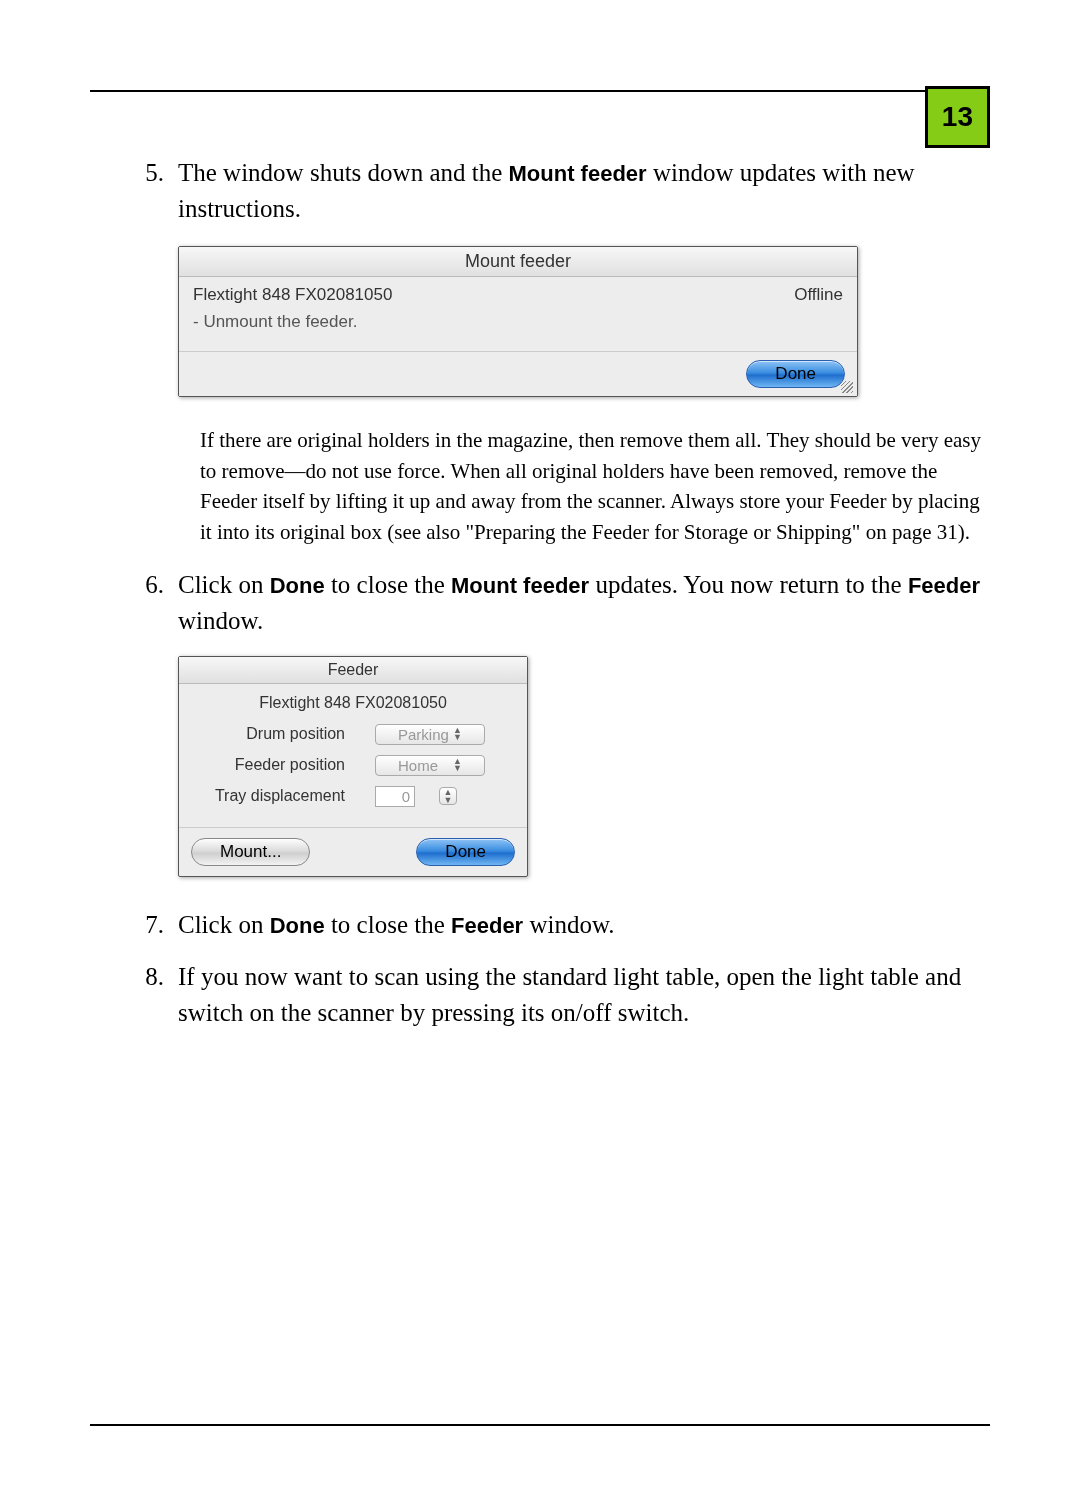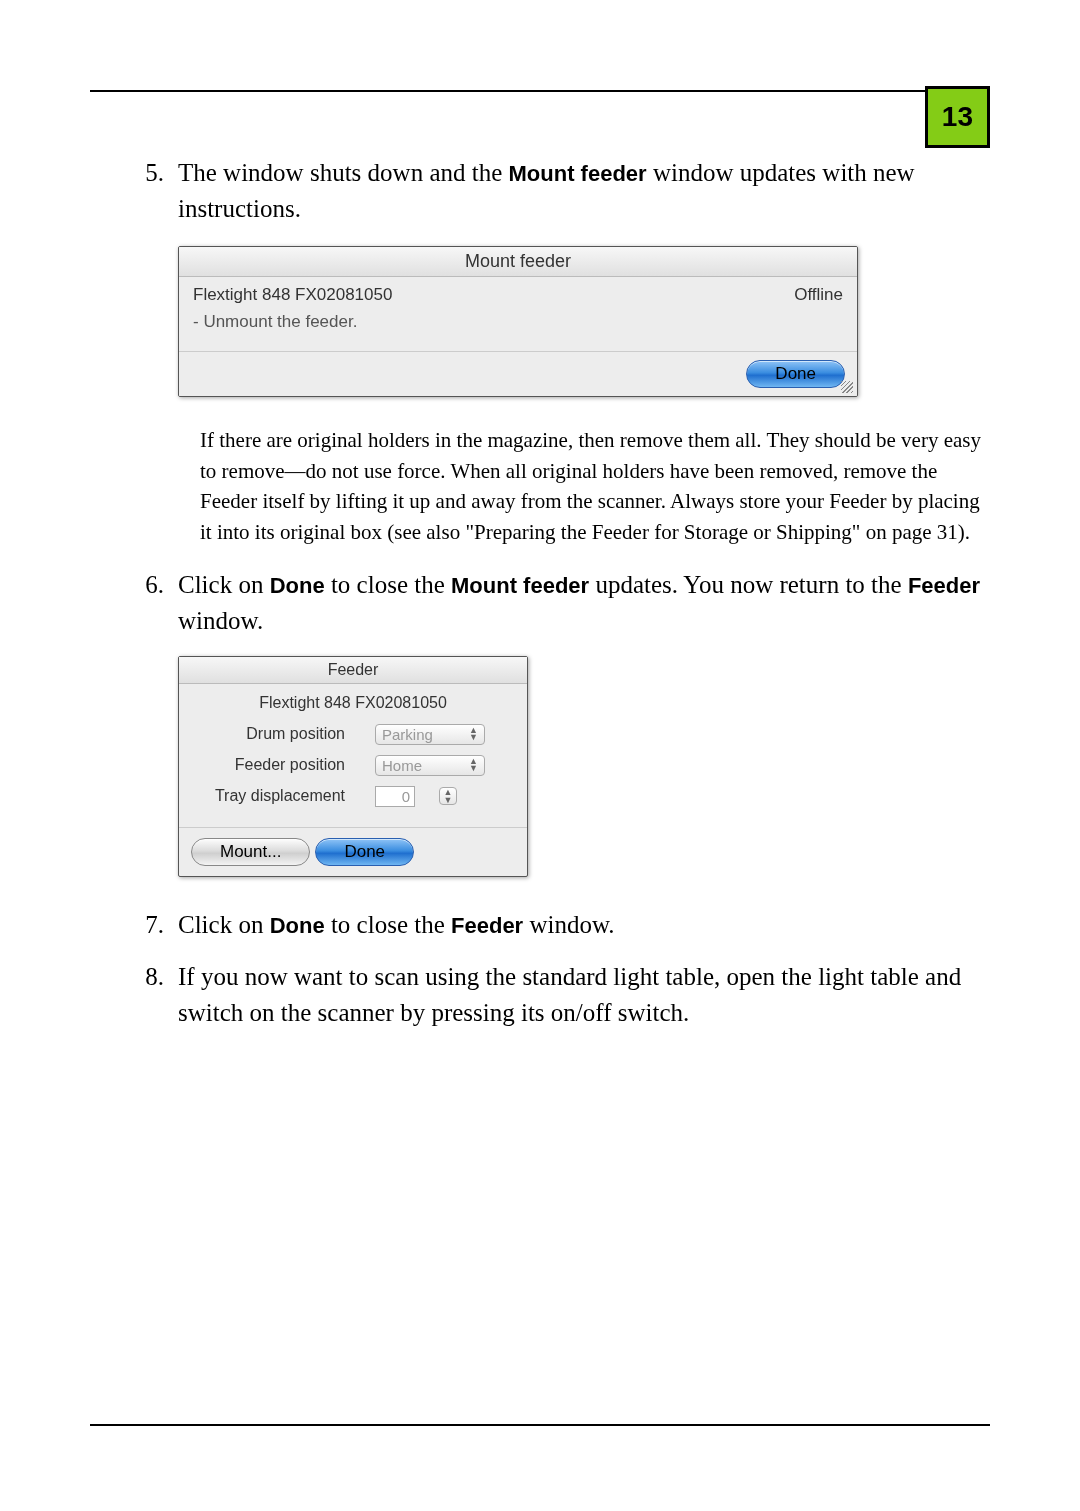--- a/index.html
+++ b/index.html
@@ -22,25 +22,25 @@
   .aqua-btn { border: 1px solid #2a5fb0; border-radius: 14px; padding: 3px 28px; background: linear-gradient(#8fc4f7,#3a8de0 45%,#1f6fcf 55%,#6fb6f2); color: #000; font-family: 'Lucida Grande', Arial, sans-serif; font-size: 17px; box-shadow: inset 0 1px 0 rgba(255,255,255,0.6); }
   .aqua-btn.grey { border: 1px solid #888; background: linear-gradient(#fdfdfd,#dcdcdc 45%,#cfcfcf 55%,#f3f3f3); }
   .resize-grip { position: absolute; right: 4px; bottom: 3px; width: 12px; height: 12px; background: repeating-linear-gradient(135deg,#888 0,#888 1px,transparent 1px,transparent 3px); }
   .dialog2-wrap { margin-left: 88px; margin-bottom: 30px; margin-top: 14px; }
   .dialog2 { width: 350px; border: 1px solid #555; box-shadow: 1px 1px 4px rgba(0,0,0,0.35); background: #ededed; font-family: 'Lucida Grande', Arial, sans-serif; font-size: 16px; color: #333; border-radius: 2px; }
   .dialog2 .title { text-align: center; padding: 4px 0; background: linear-gradient(#f7f7f7,#e0e0e0); border-bottom: 1px solid #bbb; }
   .dialog2 .inner { padding: 10px 16px; }
   .dialog2 .dev { text-align: center; margin-bottom: 12px; }
   .formrow { display: flex; align-items: center; margin-bottom: 10px; gap: 20px; }
   .formrow .lbl { width: 160px; text-align: right; padding-right: 10px; color: #333; }
-  .select { border: 1px solid #aaa; border-radius: 4px; background: linear-gradient(#fff,#e6e6e6); padding: 1px 6px; width: 110px; display: flex; justify-content: space-between; align-items: center; color: #999; font-size: 15px; }
+  .select { border: 1px solid #aaa; border-radius: 4px; background: linear-gradient(#fff,#e6e6e6); padding: 1px 22px; width: 110px; display: flex; justify-content: space-between; align-items: center; color: #999; font-size: 15px; }
   .select .arrows { font-size: 9px; line-height: 7px; color: #666; display: flex; flex-direction: column; }
   .numfield { border: 1px solid #aaa; background: #fff; width: 40px; padding: 1px 4px; text-align: right; color: #999; font-size: 15px; }
   .stepper { border: 1px solid #aaa; border-radius: 4px; background: linear-gradient(#fff,#e6e6e6); margin-left: 4px; width: 18px; display: flex; flex-direction: column; align-items: center; font-size: 9px; line-height: 8px; color: #666; }
-  .dialog2 .btnrow { border-top: 1px solid #ccc; padding: 10px 12px; display: flex; justify-content: flex-start; gap: 5px; }
+  .dialog2 .btnrow { border-top: 1px solid #ccc; padding: 10px 12px; display: flex; justify-content: space-between; gap: 5px; }
   .footer-rule { position: absolute; bottom: 85px; left: 90px; right: 90px; height: 2px; background: #000; }
 </style>
 </head>
 <body>
 
 <div class="page">
   <div class="header-rule"></div>
   <div class="page-number-box">13</div>
 
   <div class="content">

